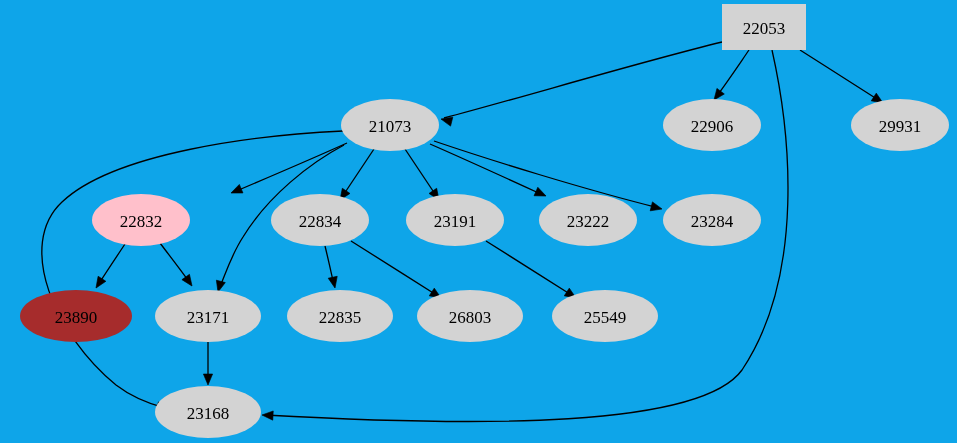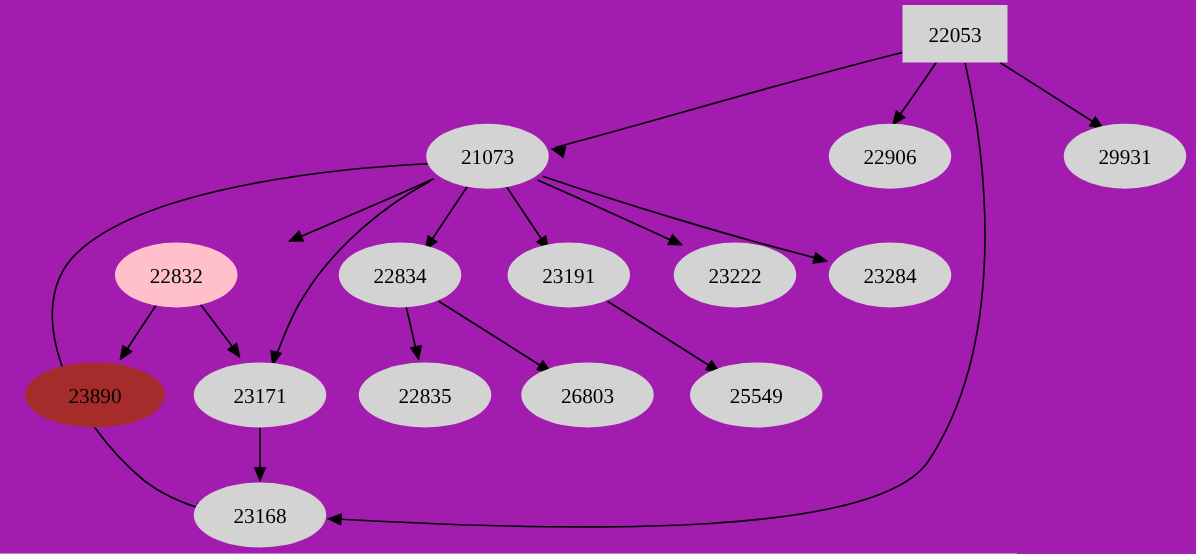--- a/index.html
+++ b/index.html
@@ -11,21 +11,21 @@
   body {
     width: 957px;
     height: 443px;
     overflow: hidden;
     font-family: "Liberation Serif", serif;
   }
   #graph-root {
     position: relative;
     width: 957px;
     height: 443px;
-    background: #a21caf;
+    background: #0ea5e9;
   }
   svg#graph-canvas {
     position: absolute;
     left: 0;
     top: 0;
     width: 957px;
     height: 443px;
     display: block;
   }
   .node-label {

